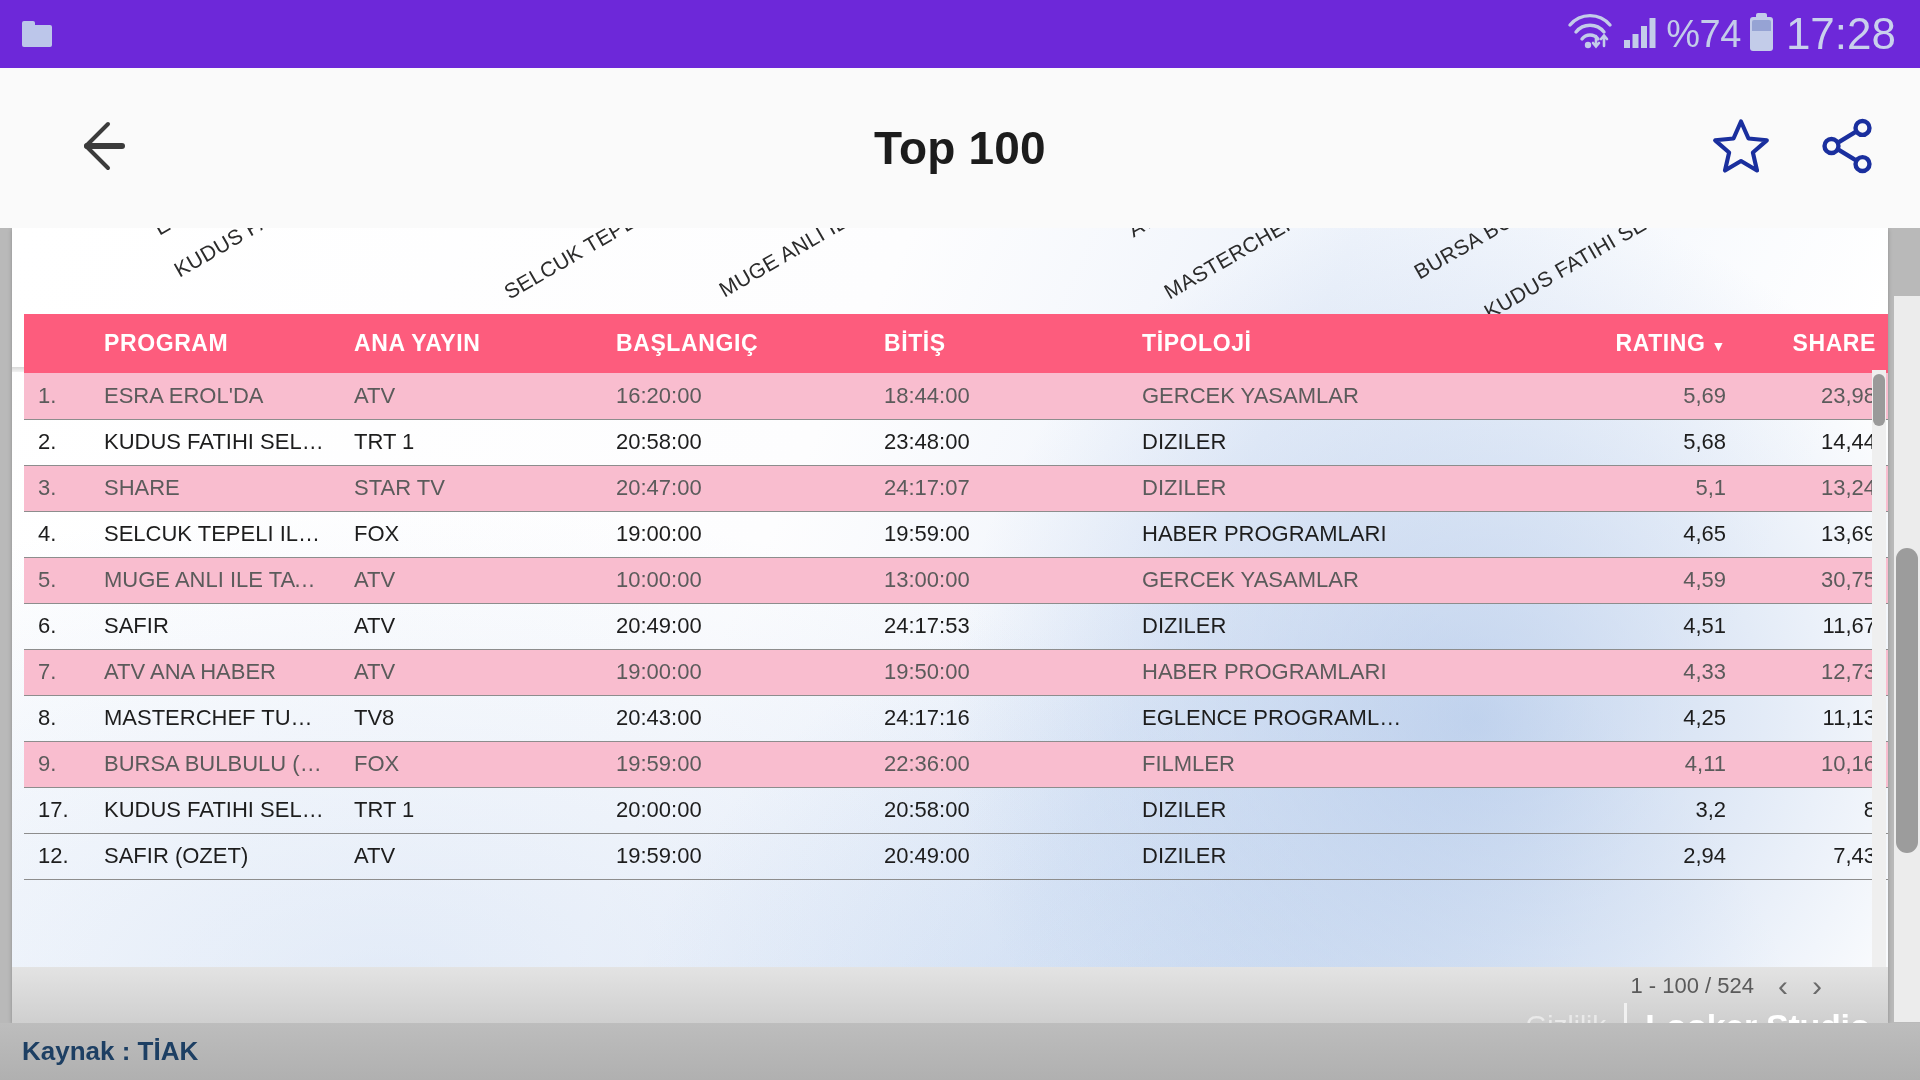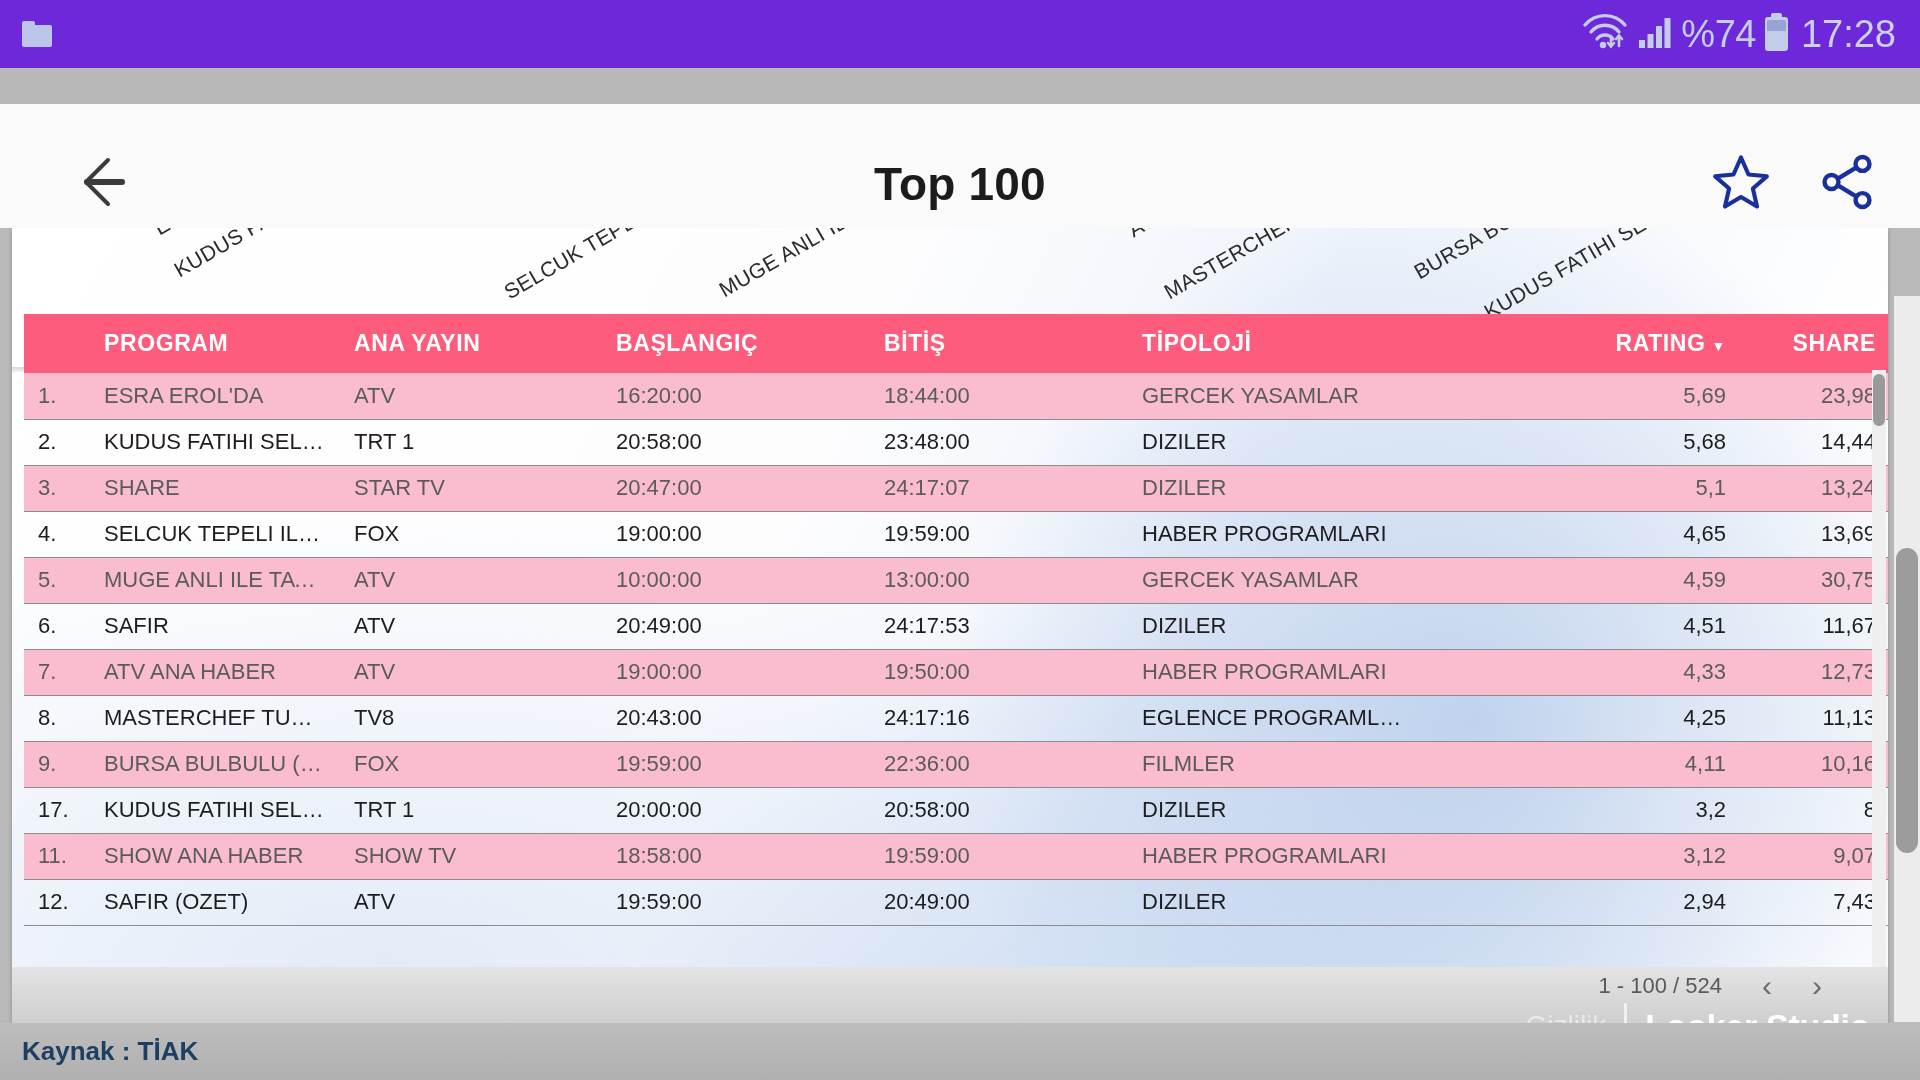--- a/index.html
+++ b/index.html
@@ -21,38 +21,38 @@
   .folder-ico .tab{
     position:absolute; left:0; top:0; width:13px; height:6px;
     background:#bcc6ea; border-radius:2px 2px 0 0;
   }
   .folder-ico .body{
     position:absolute; left:0; top:4px; width:30px; height:22px;
     background:#bcc6ea; border-radius:2px;
   }
   #status-right{ display:flex; align-items:center; gap:9px; color:#c3cce9; }
   .pct{ font-size:38px; letter-spacing:-0.5px; color:#c3cce9; font-weight:400; }
-  .clock{ font-size:38px; letter-spacing:0px; color:#c9d1ec; font-weight:400; margin-left:4px;}
+  .clock{ font-size:44px; letter-spacing:0px; color:#c9d1ec; font-weight:400; margin-left:4px;}
   .batt{
     width:23px; height:34px; border-radius:3px; background:#c3cce9; position:relative;
   }
   .batt:before{
     content:""; position:absolute; left:6px; top:-4px; width:11px; height:4px;
     background:#c3cce9; border-radius:2px 2px 0 0;
   }
   .batt:after{
     content:""; position:absolute; left:2px; top:3px; width:19px; height:11px;
     background:#5f71bb; border-radius:2px 2px 0 0; opacity:.45;
   }
 
   
   #app-header{
     position:absolute; top:68px; left:0; width:1920px; height:160px;
     background:#fafafa;
-    display:flex; align-items:center;margin-top:36px;
+    display:flex; align-items:center;
   }
   #back-btn{ position:absolute; left:80px; top:50%; transform:translateY(-50%); cursor:pointer; }
   #page-title{
     width:100%; text-align:center;
     font-size:46px; font-weight:700; color:#1c1c1c; letter-spacing:.2px;
   }
   #header-actions{
     position:absolute; right:42px; top:50%; transform:translateY(-50%);
     display:flex; align-items:center; gap:44px;
   }
@@ -140,21 +140,21 @@
     background:#9a9a9a; border-radius:6px;
   }
 
   
   #report-footer{
     position:absolute; left:12px; top:739px; width:1876px; height:56px;
     background:linear-gradient(#e3e3e3,#cfcfcf);
   }
   #pager{
     position:absolute; right:66px; top:4px;
-    display:flex; align-items:center; gap:40px;
+    display:flex; align-items:center; gap:24px;
     color:#5a5a5a; font-size:22px;
   }
   .pg-arrow{ font-size:30px; color:#6a6a6a; cursor:pointer; line-height:1; }
   #branding{
     position:absolute; right:18px; top:36px;
     display:flex; align-items:center; gap:18px;
   }
   #gizlilik{ color:#e9e9e9; font-size:28px; }
   #brand-div{ width:3px; height:46px; background:#f1f1f1; }
   #looker{ color:#ffffff; font-size:34px; font-weight:700; letter-spacing:-.3px; }
@@ -372,30 +372,20 @@
             <tr class="even">
               <td>17.</td>
               <td>KUDUS FATIHI SELAH…</td>
               <td>TRT 1</td>
               <td>20:00:00</td>
               <td>20:58:00</td>
               <td>DIZILER</td>
               <td class="num">3,2</td>
               <td class="num">8</td>
             </tr>
-            <tr class="odd">
-              <td>11.</td>
-              <td>SHOW ANA HABER</td>
-              <td>SHOW TV</td>
-              <td>18:58:00</td>
-              <td>19:59:00</td>
-              <td>HABER PROGRAMLARI</td>
-              <td class="num">3,12</td>
-              <td class="num">9,07</td>
-            </tr>
             <tr class="even">
               <td>12.</td>
               <td>SAFIR (OZET)</td>
               <td>ATV</td>
               <td>19:59:00</td>
               <td>20:49:00</td>
               <td>DIZILER</td>
               <td class="num">2,94</td>
               <td class="num">7,43</td>
             </tr>

